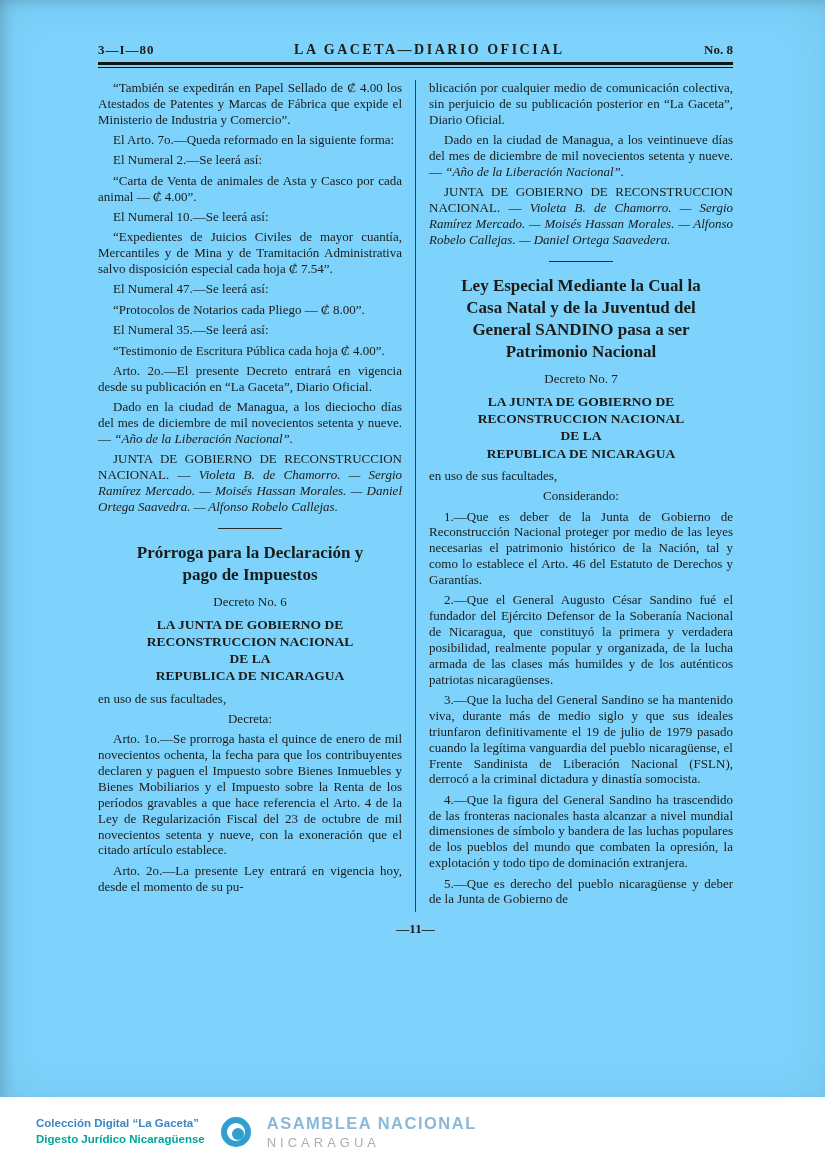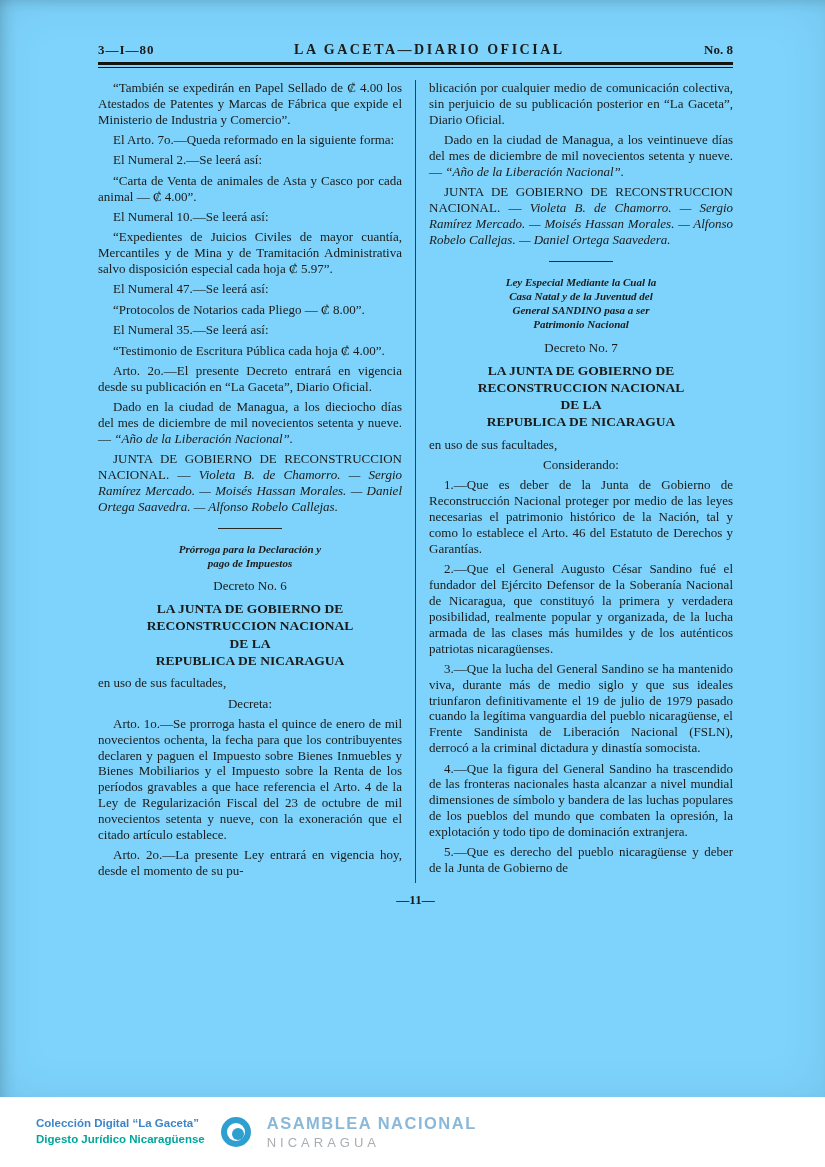--- a/index.html
+++ b/index.html
@@ -23,21 +23,21 @@
   .rule{margin-top:4px;border-top:3px solid #15140f;border-bottom:1px solid #15140f;height:2px;margin-bottom:12px;}
   .columns{display:flex;}
   .col{flex:1;min-width:0;}
   .col-left{padding-right:13px;}
   .col-right{padding-left:13px;border-left:1px solid #0c4a6e;}
   .para{margin:0 0 4.5px;text-align:justify;text-indent:15px;font-size:13px;line-height:1.22;}
   .para.cont{text-indent:0;}
   .para.left{text-indent:0;text-align:left;}
   .para.center{text-indent:0;text-align:center;}
   .para.center-bold{text-indent:0;text-align:center;font-weight:bold;white-space:pre-line;font-size:13.5px;line-height:1.28;margin:6px 0 6px;}
-  .para.heading{text-indent:0;text-align:center;font-weight:bold;font-style:italic;font-size:11px;line-height:1.3;white-space:pre-line;margin:12px 0 8px;}
+  .para.heading{text-indent:0;text-align:center;font-weight:bold;font-size:17px;line-height:1.3;white-space:pre-line;margin:12px 0 8px;}
   .divider{width:64px;border-top:1.5px solid #2a2923;margin:13px auto 13px;}
   .pageno{text-align:center;font-size:13px;font-weight:bold;margin-top:9px;}
   .footerbar{
     position:absolute;left:0;right:0;bottom:0;height:70px;background:#ffffff;
     display:flex;align-items:center;padding-left:36px;gap:16px;
     font-family:"Liberation Sans","DejaVu Sans",sans-serif;
   }
   .wm-left{line-height:1.35;}
   .wm1{font-size:11.5px;font-weight:bold;}
   .wm2{font-size:11.5px;font-weight:bold;}
@@ -63,21 +63,21 @@
     <span class="m-issue">No. 8</span>
   </div>
   <div class="rule"></div>
   <div class="columns">
     <div class="col col-left">
         <p class="para body">“También se expedirán en Papel Sellado de ₡ 4.00 los Atestados de Patentes y Marcas de Fábrica que expide el Ministerio de Industria y Comercio”.</p>
         <p class="para body">El Arto. 7o.—Queda reformado en la siguiente forma:</p>
         <p class="para body">El Numeral 2.—Se leerá así:</p>
         <p class="para body">“Carta de Venta de animales de Asta y Casco por cada animal — ₡ 4.00”.</p>
         <p class="para body">El Numeral 10.—Se leerá así:</p>
-        <p class="para body">“Expedientes de Juicios Civiles de mayor cuantía, Mercantiles y de Mina y de Tramitación Administrativa salvo disposición especial cada hoja ₡ 5.97”.</p>
+        <p class="para body">“Expedientes de Juicios Civiles de mayor cuantía, Mercantiles y de Mina y de Tramitación Administrativa salvo disposición especial cada hoja ₡ 7.54”.</p>
         <p class="para body">El Numeral 47.—Se leerá así:</p>
         <p class="para body">“Protocolos de Notarios cada Pliego — ₡ 8.00”.</p>
         <p class="para body">El Numeral 35.—Se leerá así:</p>
         <p class="para body">“Testimonio de Escritura Pública cada hoja ₡ 4.00”.</p>
         <p class="para body">Arto. 2o.—El presente Decreto entrará en vigencia desde su publicación en “La Gaceta”, Diario Oficial.</p>
         <p class="para body"><span>Dado en la ciudad de Managua, a los dieciocho días del mes de diciembre de mil novecientos setenta y nueve. — </span><i>“Año de la Liberación Nacional”.</i></p>
         <p class="para body"><span>JUNTA DE GOBIERNO DE RECONSTRUCCION NACIONAL. — </span><i>Violeta B. de Chamorro. — Sergio Ramírez Mercado. — Moisés Hassan Morales. — Daniel Ortega Saavedra. — Alfonso Robelo Callejas.</i></p>
         <div class="divider"></div>
         <p class="para heading">Prórroga para la Declaración y
 pago de Impuestos</p>

